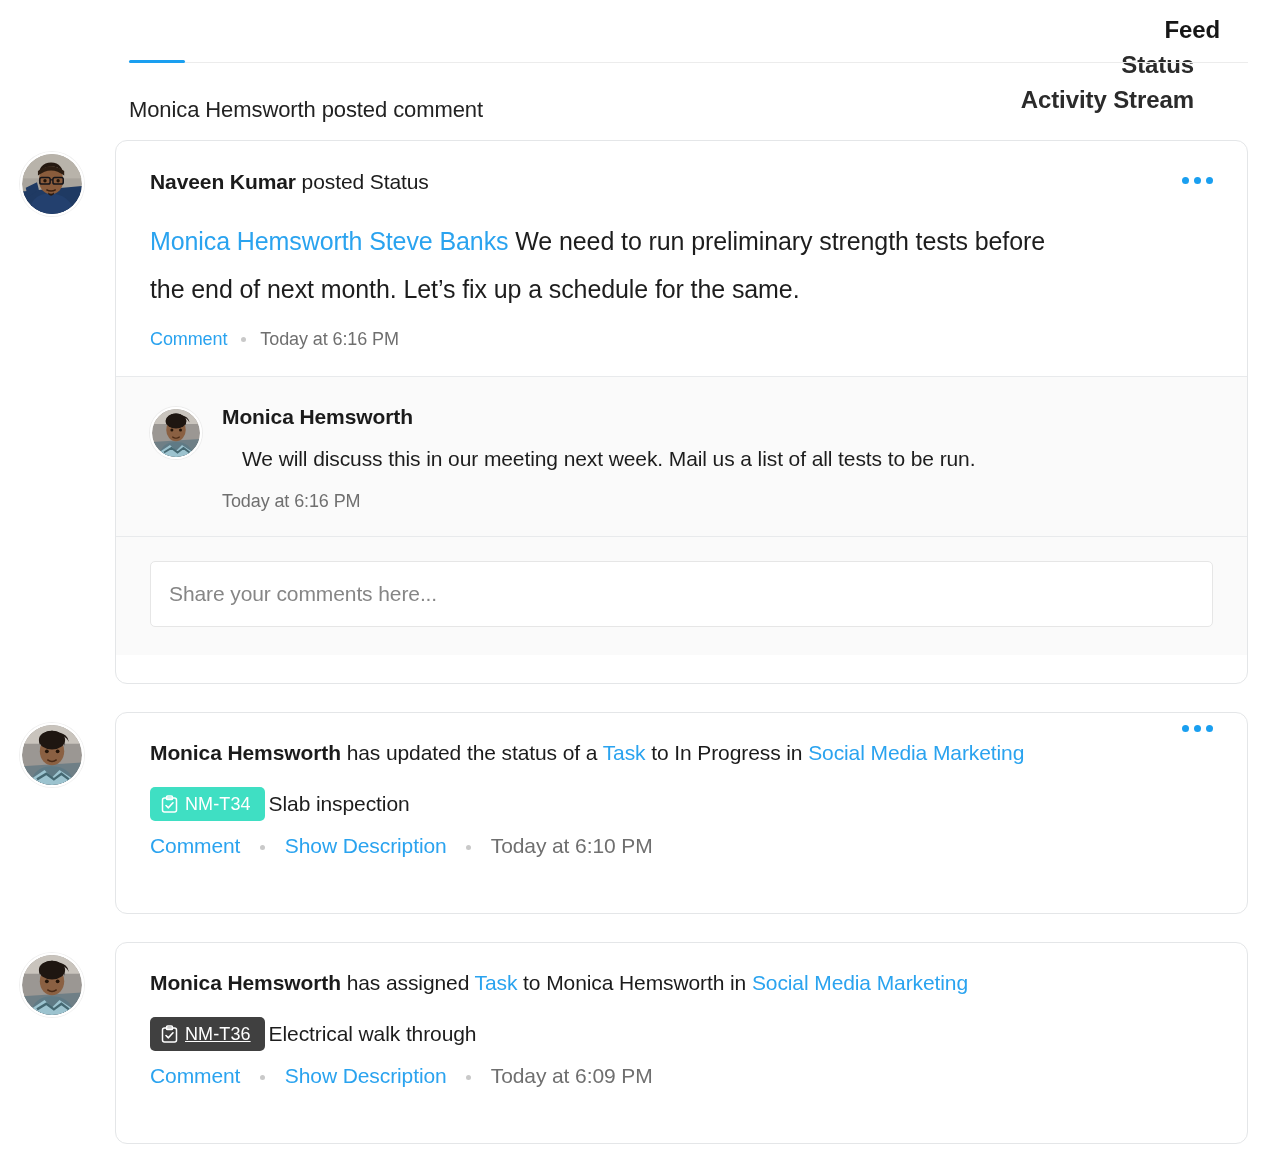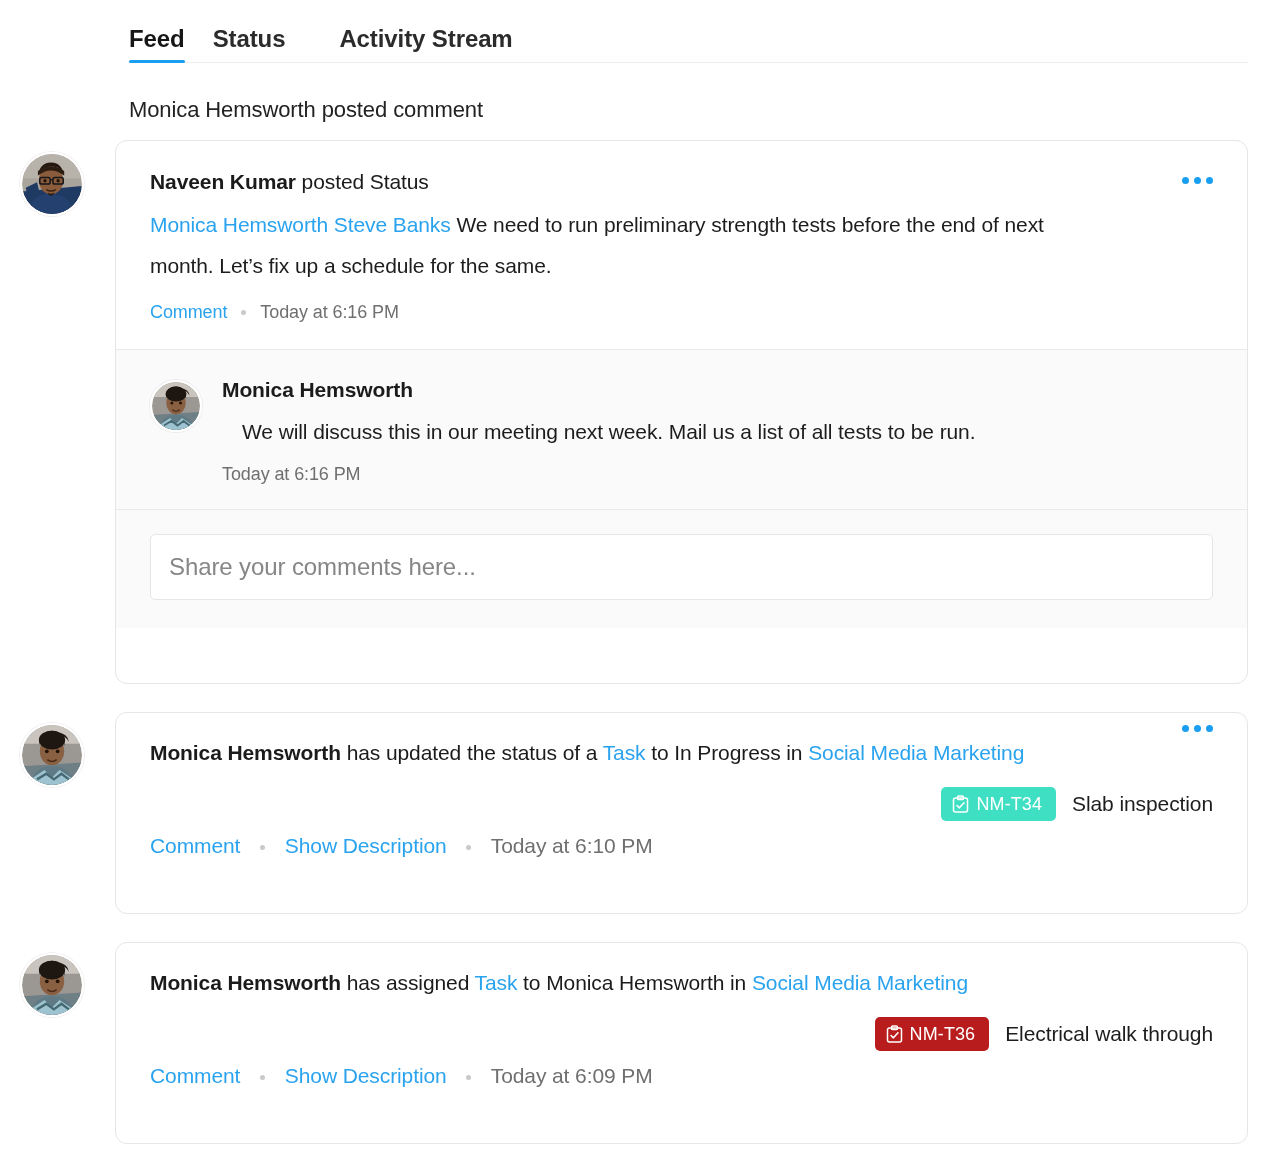--- a/index.html
+++ b/index.html
@@ -25,20 +25,21 @@
     left: 129px;
     top: 18px;
     width: 1119px;
     height: 47px;
   }
   .tabs {
     display: flex;
     align-items: flex-end;
     gap: 0px;
     height: 44px;
+    flex-direction: column;
   }
   .tab {
     font-size: 24px;
     color: #2b2b2b;
     line-height: 1;
     padding: 0 0 11px 0;
     margin-right: 54px;
     cursor: pointer;
     white-space: nowrap;
     letter-spacing: -0.1px;
@@ -104,22 +105,22 @@
 
   .status-body { padding: 28px 34px 0 34px; position: relative; }
   .status-head {
     font-size: 21px;
     color: #1b1b1b;
     letter-spacing: -0.1px;
     line-height: 1.2;
   }
   .status-head .who { font-weight: bold; }
   .status-text {
-    margin-top: 11px;
-    font-size: 21px;
+    margin-top: 23px;
+    font-size: 25px;
     color: #1d1d1d;
     line-height: 1.92;
     letter-spacing: -0.1px;
     max-width: 900px;
   }
   .mention { color: #2aa3ef; }
   .status-meta {
     margin-top: 16px;
     font-size: 18px;
     color: #6f6f6f;
@@ -201,21 +202,21 @@
     background: #fafafa;
     padding: 24px 34px 28px 34px;
   }
   .compose-input {
     width: 100%;
     height: 66px;
     border: 1px solid #e6e6e6;
     border-radius: 5px;
     background: #ffffff;
     font-family: "Liberation Sans", sans-serif;
-    font-size: 24px;
+    font-size: 21px;
     color: #2b2b2b;
     padding: 0 18px;
     outline: none;
     letter-spacing: -0.1px;
   }
   .compose-input::placeholder { color: #868686; }
 
   
   #card-act1 { top: 712px; height: 202px; }
   #card-act2 { top: 942px; height: 202px; }
@@ -226,22 +227,21 @@
     color: #1b1b1b;
     letter-spacing: -0.1px;
     line-height: 1.2;
   }
   .act-head .who { font-weight: bold; }
 
   .act-taskrow {
     margin-top: 22px;
     display: flex;
     align-items: center;
-    gap: 16px;
-    justify-content: flex-end;
+    gap: 4px;
   }
   .badge {
     display: inline-flex;
     align-items: center;
     gap: 7px;
     height: 34px;
     padding: 0 14px 0 11px;
     border-radius: 5px;
     color: #ffffff;
     font-size: 18px;
@@ -465,21 +465,21 @@
     </svg>
   </div>
 
   <div class="card" id="card-act2">
     <div class="act-body">
       <div class="act-head">
         <span class="who">Monica Hemsworth</span><span> has assigned </span><span class="link">Task</span><span> to Monica Hemsworth in </span><span class="link">Social Media Marketing</span>
       </div>
 
       <div class="act-taskrow">
-        <span class="badge" style="background:#b91c1c;">
+        <span class="badge" style="background:#404040;text-decoration:underline;">
           <svg width="17" height="18" viewBox="0 0 17 18">
             <rect x="1.5" y="3" width="14" height="14" rx="2" fill="none" stroke="#ffffff" stroke-width="1.5"></rect>
             <rect x="5.5" y="1" width="6" height="3.6" rx="1.2" fill="none" stroke="#ffffff" stroke-width="1.5"></rect>
             <path d="M5 10.5 L7.4 12.8 L12 7.8" fill="none" stroke="#ffffff" stroke-width="1.6" stroke-linecap="round" stroke-linejoin="round"></path>
           </svg>
           <span>NM-T36</span>
         </span>
         <span class="task-title">Electrical walk through</span>
       </div>
 

